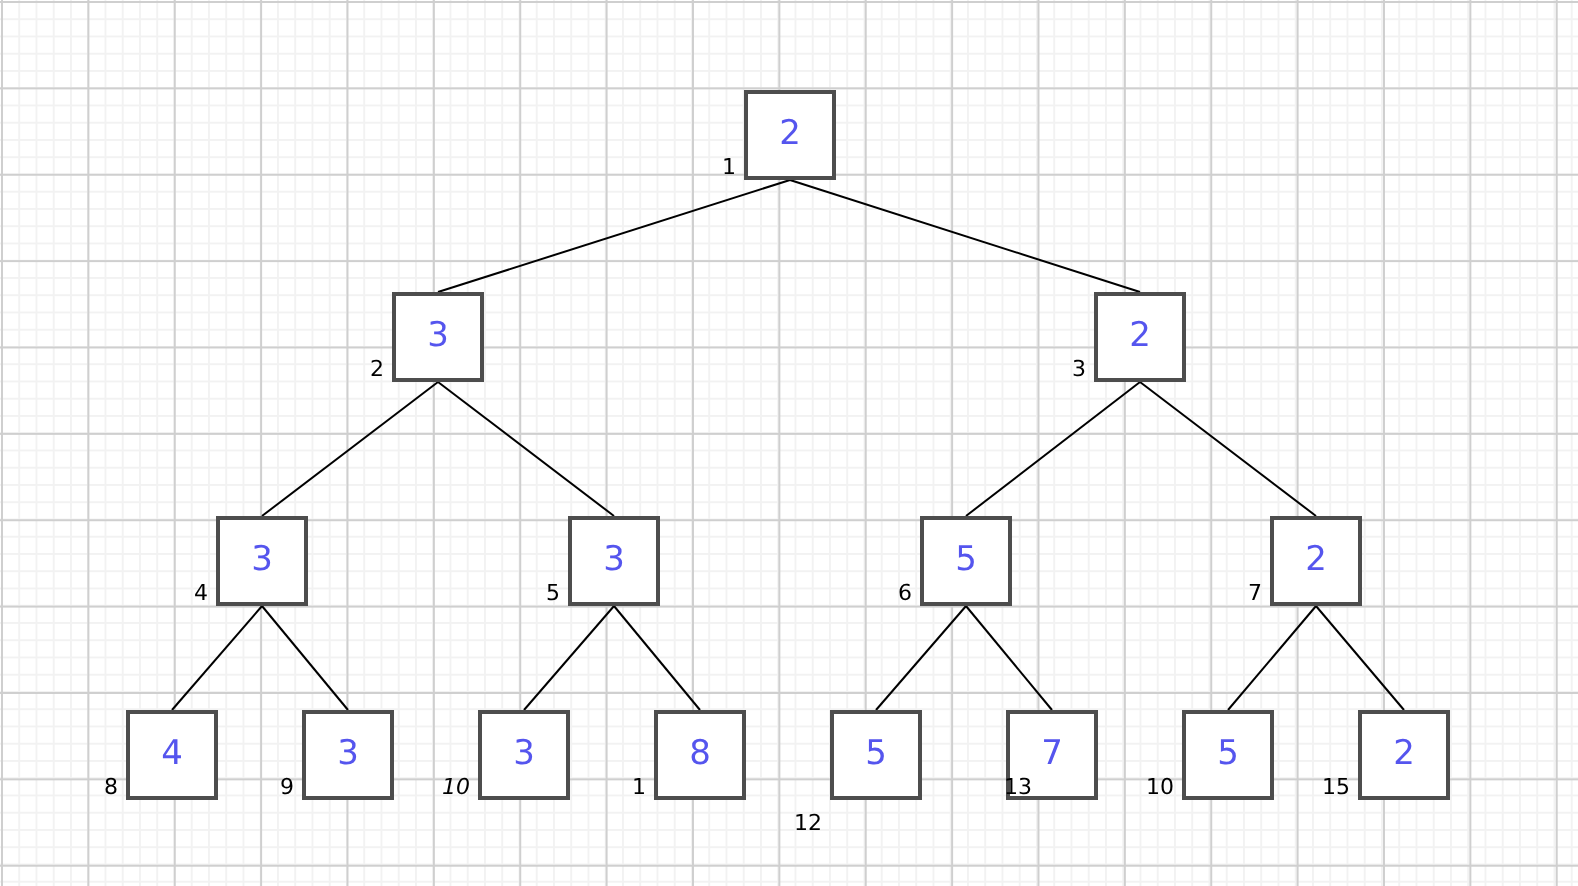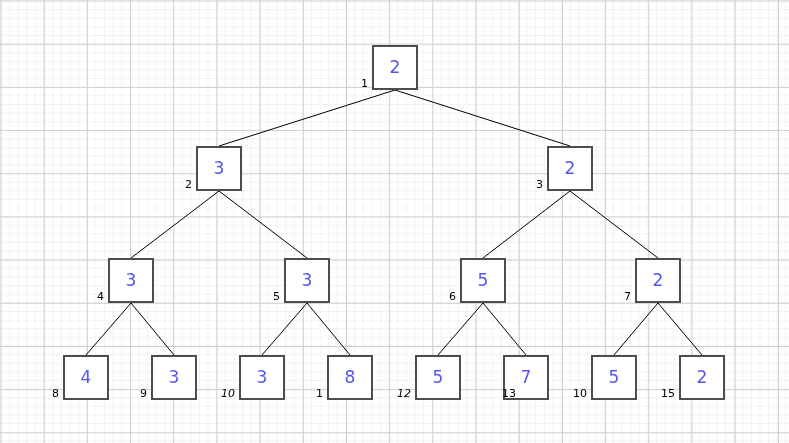--- a/index.html
+++ b/index.html
@@ -122,21 +122,21 @@
         <span class="node-value">3</span>
       </div>
       <span class="node-index" style="left: 217px; top: 388px; width: 18px; font-style: italic;">10</span>
       <div class="tree-node" style="left: 327px; top: 355px; width: 46px; height: 45px;">
         <span class="node-value">8</span>
       </div>
       <span class="node-index" style="left: 305px; top: 388px; width: 18px;">1</span>
       <div class="tree-node" style="left: 415px; top: 355px; width: 46px; height: 45px;">
         <span class="node-value">5</span>
       </div>
-      <span class="node-index" style="left: 393px; top: 388px; width: 18px; font-style: italic;">12</span>
+      <span class="node-index" style="left: 393px; top: 406px; width: 18px;">12</span>
       <div class="tree-node" style="left: 503px; top: 355px; width: 46px; height: 45px;">
         <span class="node-value">7</span>
       </div>
       <span class="node-index" style="left: 498px; top: 388px; width: 18px;">13</span>
       <div class="tree-node" style="left: 591px; top: 355px; width: 46px; height: 45px;">
         <span class="node-value">5</span>
       </div>
       <span class="node-index" style="left: 569px; top: 388px; width: 18px;">10</span>
       <div class="tree-node" style="left: 679px; top: 355px; width: 46px; height: 45px;">
         <span class="node-value">2</span>

